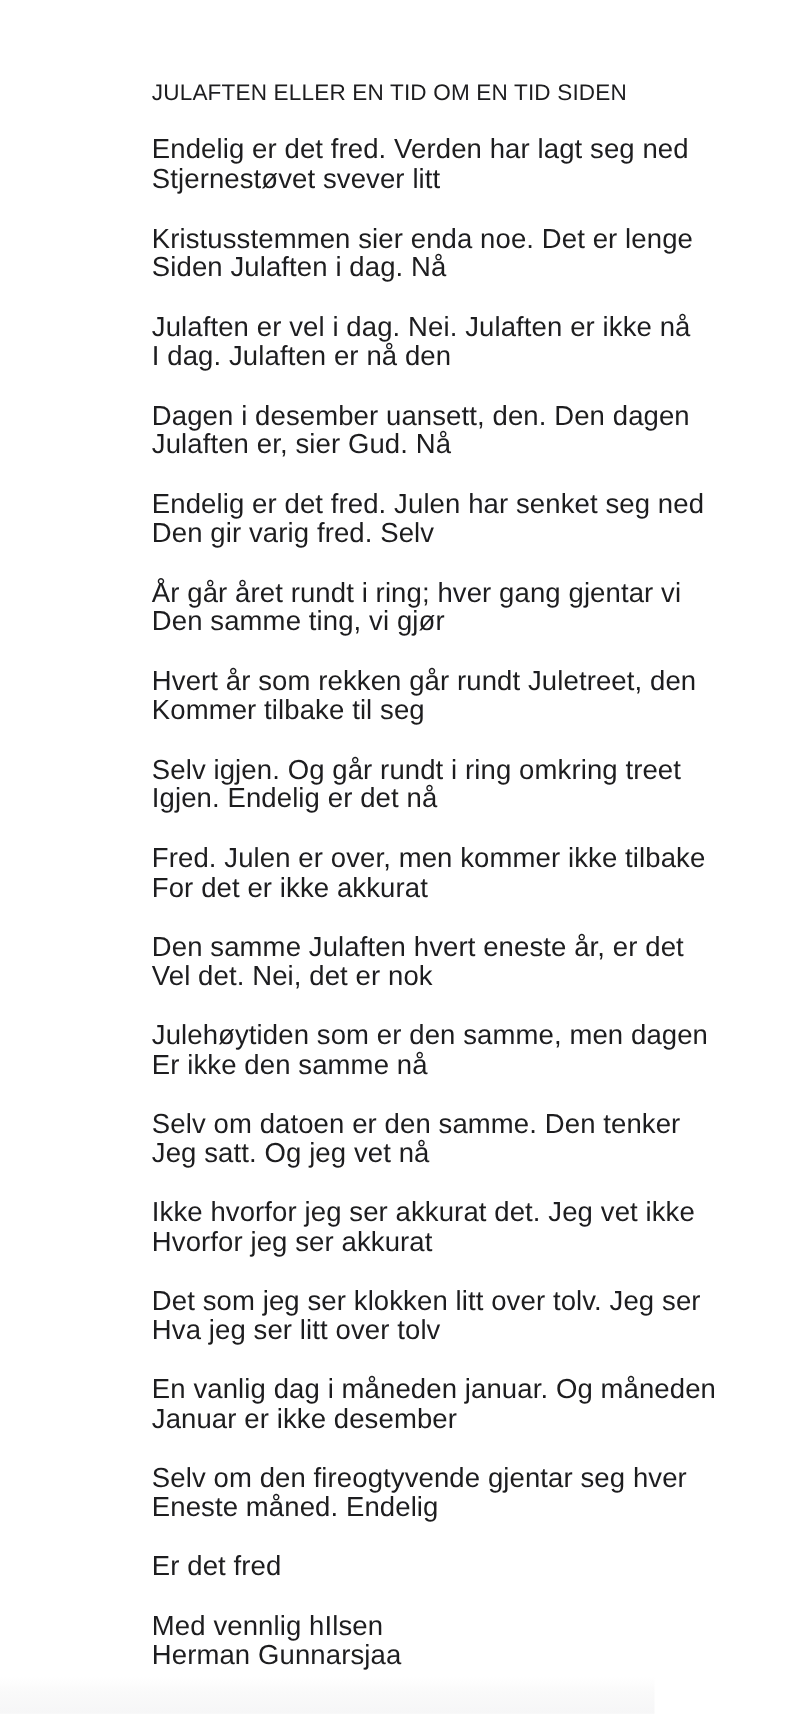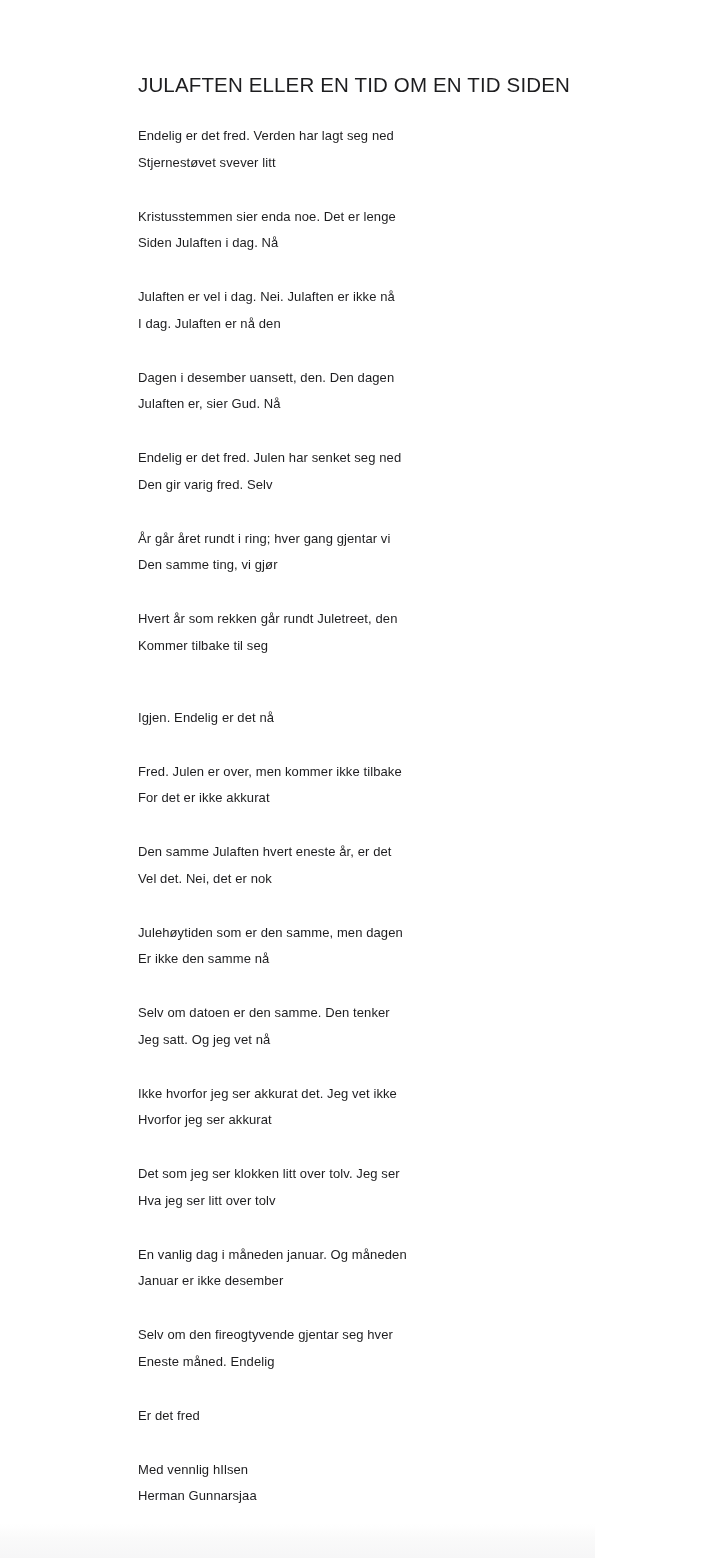--- a/index.html
+++ b/index.html
@@ -44,21 +44,21 @@
   .stanza {
     margin: 0 0 27.5px 0;
     padding: 0;
   }
 
   .stanza:last-child {
     margin-bottom: 0;
   }
 
   .line {
-    font-size: 13px;
+    font-size: 25px;
     line-height: 26.5px;
     color: #1d1d1f;
     letter-spacing: 0.1px;
     white-space: nowrap;
   }
 
   
   .footer-band {
     position: absolute;
     left: 0;
@@ -78,21 +78,21 @@
     <h1 class="doc-title">JULAFTEN ELLER EN TID OM EN TID SIDEN</h1>
 
     <div id="stanza-container">
         <p class="stanza"><span class="line">Endelig er det fred. Verden har lagt seg ned</span><br><span class="line">Stjernestøvet svever litt</span></p>
         <p class="stanza"><span class="line">Kristusstemmen sier enda noe. Det er lenge</span><br><span class="line">Siden Julaften i dag. Nå</span></p>
         <p class="stanza"><span class="line">Julaften er vel i dag. Nei. Julaften er ikke nå</span><br><span class="line">I dag. Julaften er nå den</span></p>
         <p class="stanza"><span class="line">Dagen i desember uansett, den. Den dagen</span><br><span class="line">Julaften er, sier Gud. Nå</span></p>
         <p class="stanza"><span class="line">Endelig er det fred. Julen har senket seg ned</span><br><span class="line">Den gir varig fred. Selv</span></p>
         <p class="stanza"><span class="line">År går året rundt i ring; hver gang gjentar vi</span><br><span class="line">Den samme ting, vi gjør</span></p>
         <p class="stanza"><span class="line">Hvert år som rekken går rundt Juletreet, den</span><br><span class="line">Kommer tilbake til seg</span></p>
-        <p class="stanza"><br><span class="line">Igjen. Endelig er det nå</span></p>
+        <p class="stanza"><span class="line">Selv igjen. Og går rundt i ring omkring treet</span><br><span class="line">Igjen. Endelig er det nå</span></p>
         <p class="stanza"><span class="line">Fred. Julen er over, men kommer ikke tilbake</span><br><span class="line">For det er ikke akkurat</span></p>
         <p class="stanza"><span class="line">Den samme Julaften hvert eneste år, er det</span><br><span class="line">Vel det. Nei, det er nok</span></p>
         <p class="stanza"><span class="line">Julehøytiden som er den samme, men dagen</span><br><span class="line">Er ikke den samme nå</span></p>
         <p class="stanza"><span class="line">Selv om datoen er den samme. Den tenker</span><br><span class="line">Jeg satt. Og jeg vet nå</span></p>
         <p class="stanza"><span class="line">Ikke hvorfor jeg ser akkurat det. Jeg vet ikke</span><br><span class="line">Hvorfor jeg ser akkurat</span></p>
         <p class="stanza"><span class="line">Det som jeg ser klokken litt over tolv. Jeg ser</span><br><span class="line">Hva jeg ser litt over tolv</span></p>
         <p class="stanza"><span class="line">En vanlig dag i måneden januar. Og måneden</span><br><span class="line">Januar er ikke desember</span></p>
         <p class="stanza"><span class="line">Selv om den fireogtyvende gjentar seg hver</span><br><span class="line">Eneste måned. Endelig</span></p>
         <p class="stanza"><span class="line">Er det fred</span></p>
         <p class="stanza"><span class="line">Med vennlig hIlsen</span><br><span class="line">Herman Gunnarsjaa</span></p>

